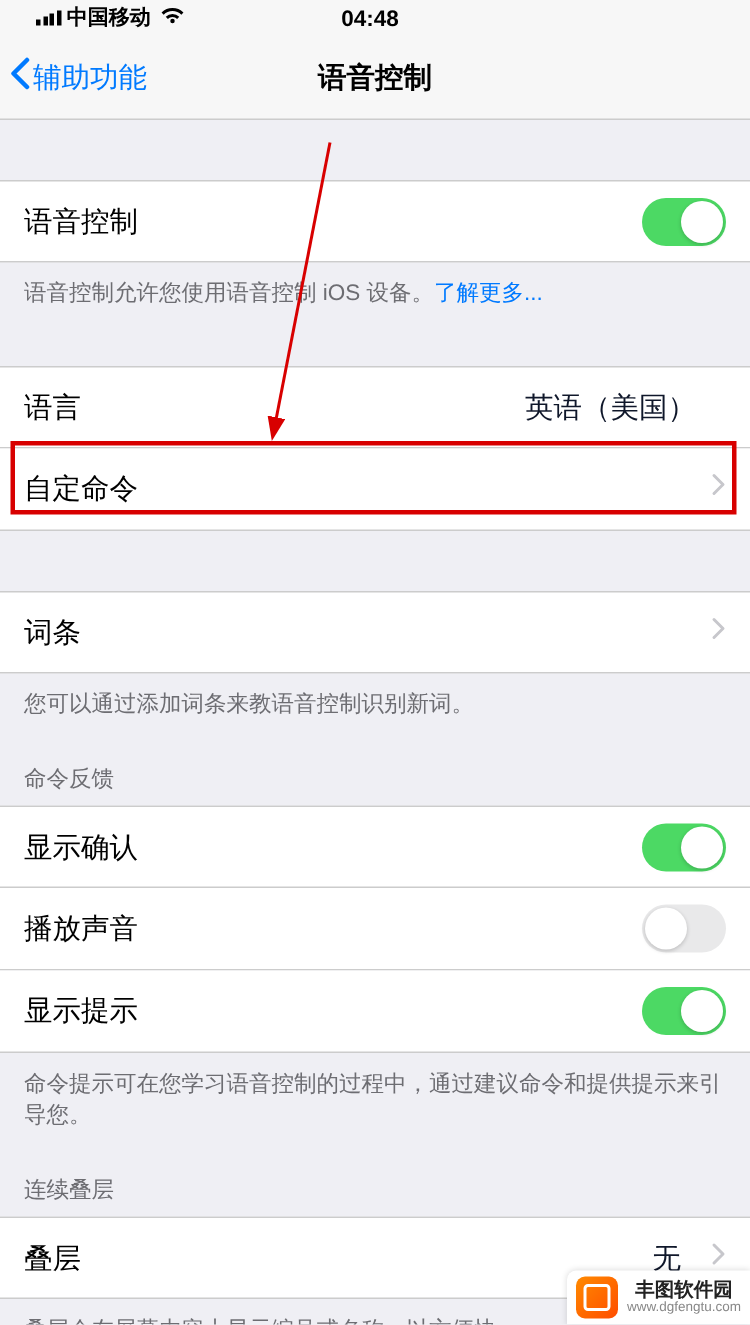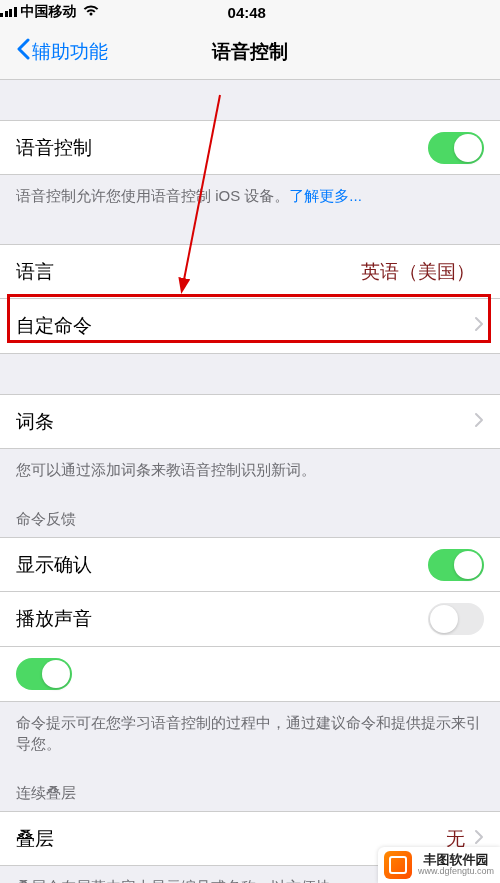--- a/index.html
+++ b/index.html
@@ -9,21 +9,21 @@
       background: #efeff4;
       font-family: -apple-system, "PingFang SC", "Helvetica Neue", sans-serif;
       position: relative;
       overflow: hidden;
     }
     .status-bar {
       height: 24px;
       display: flex;
       justify-content: space-between;
       align-items: center;
-      padding: 0 0;
+      padding: 0 24px;
       font-size: 14px;
       font-weight: 600;
       background: #f7f7f7;
     }
     .status-left { display: flex; align-items: center; gap: 4px; }
     .status-right { display: flex; align-items: center; gap: 3px; margin-top: 41px; }
     .signal-bars { display: flex; align-items: flex-end; gap: 1.5px; }
     .bar { width: 3px; background: #000; }
     .bar1 { height: 4px; }
     .bar2 { height: 6px; }
@@ -42,21 +42,21 @@
       align-items: center;
       background: #f7f7f7;
       border-bottom: 1px solid #ccc;
       position: relative;
     }
     .back-btn {
       display: flex;
       align-items: center;
       color: #007aff;
       font-size: 19px;
-      padding-left: 16px;
+      padding-left: 6px;
       cursor: pointer;
     }
     .back-chevron { margin-right: 2px; }
     .nav-title {
       position: absolute;
       left: 50%;
       transform: translateX(-50%);
       font-size: 19px;
       font-weight: 600;
     }
@@ -67,21 +67,21 @@
       border-bottom: 1px solid #ccc;
       min-height: 55px;
       display: flex;
       align-items: center;
       padding: 0 16px;
       font-size: 19px;
       position: relative;
     }
     .cell + .cell { border-top: none; }
     .cell-label { flex: 1; }
-    .cell-value { color: #7f1d1d; font-size: 19px; margin-right: 9px; }
+    .cell-value { color: #0f172a; font-size: 19px; margin-right: 20px; }
     .chevron-right { color: #c7c7cc; }
     .toggle { width: 56px; height: 32px; border-radius: 16px; position: relative; cursor: pointer; }
     .toggle.on { background: #4cd964; }
     .toggle.off { background: #e9e9ea; }
     .toggle-knob { width: 28px; height: 28px; background: #fff; border-radius: 50%; position: absolute; top: 2px; box-shadow: 0 1px 3px rgba(0,0,0,0.2); }
     .toggle.on .toggle-knob { right: 2px; }
     .toggle.off .toggle-knob { left: 2px; }
     .footer-text {
       padding: 10px 16px;
       font-size: 15px;
@@ -228,20 +228,21 @@
       <div class="toggle-knob"></div>
     </div>
 </div>
 <div class="cell">
   <span class="cell-label">播放声音</span>
   <div class="toggle off">
       <div class="toggle-knob"></div>
     </div>
 </div>
 <div class="cell">
+  <span class="cell-label">显示提示</span>
   <div class="toggle on">
       <div class="toggle-knob"></div>
     </div>
 </div>
 <div class="footer-text">命令提示可在您学习语音控制的过程中，通过建议命令和提供提示来引导您。</div>
 
 <div class="section-header">连续叠层</div>
 
 <div class="cell">
   <span class="cell-label">叠层</span>

